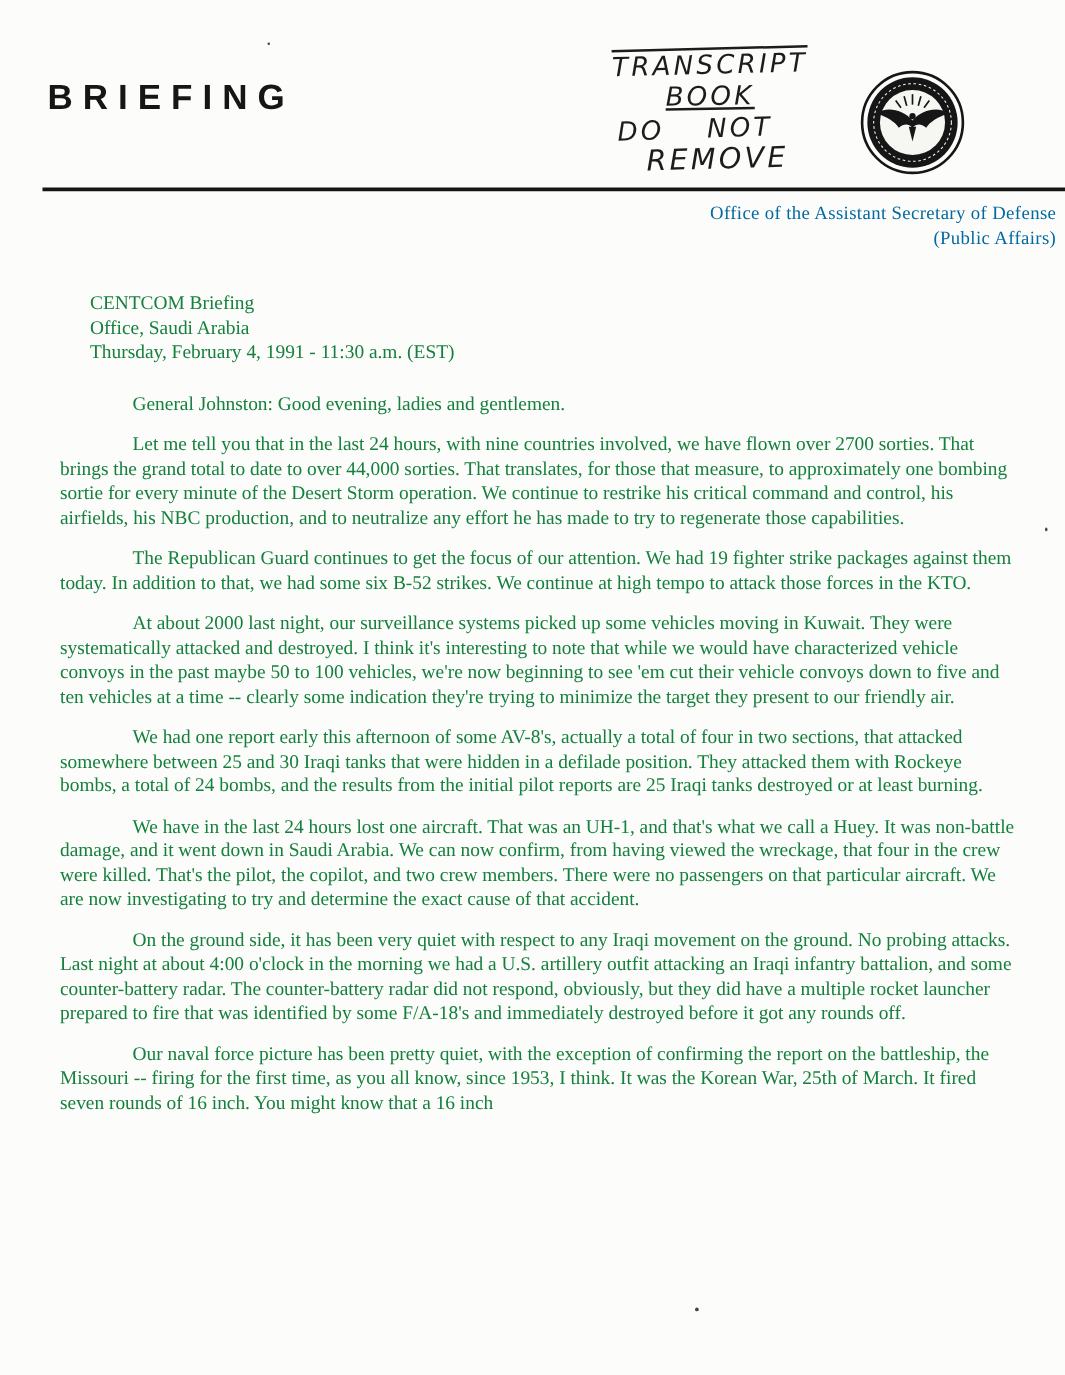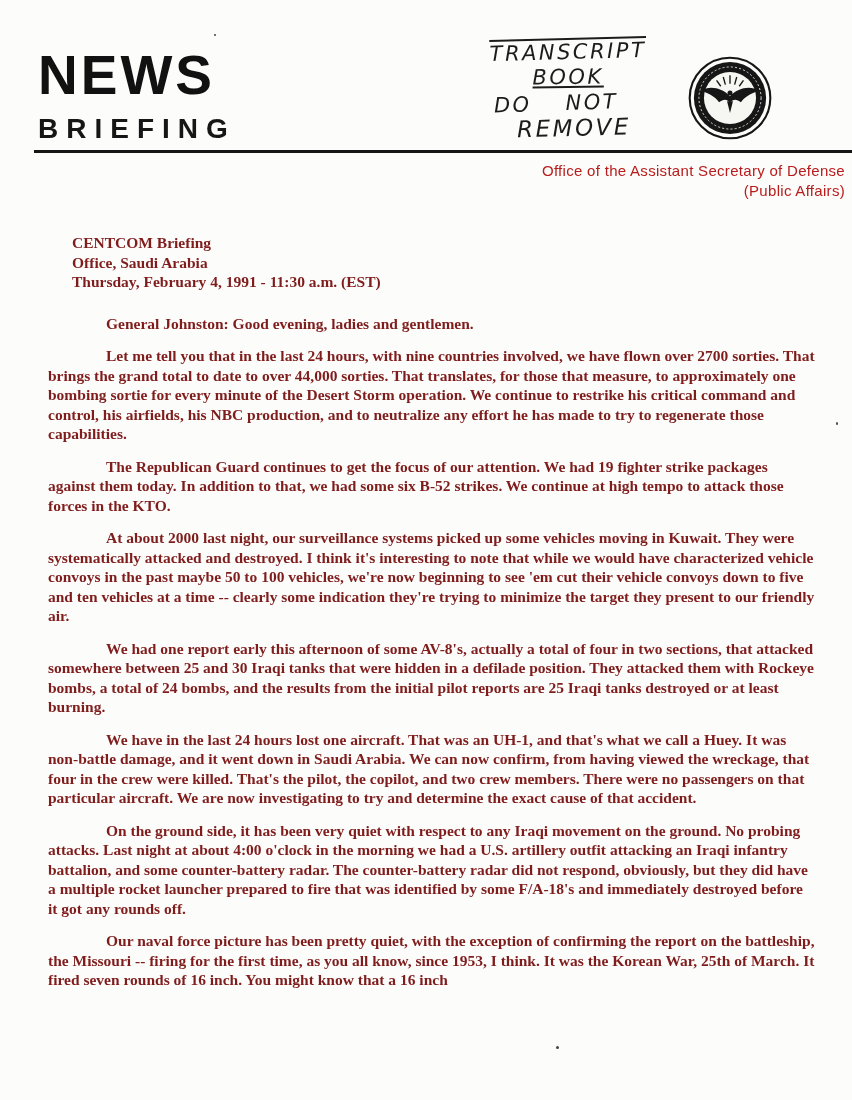--- a/index.html
+++ b/index.html
@@ -54,53 +54,52 @@
   .seal { position: absolute; left: 688px; top: 56px; width: 84px; height: 84px; }
 
   
   .top-rule {
     position: absolute; left: 34px; right: 0; top: 150px;
     height: 3px; background: #151515;
   }
   .office {
     position: absolute; right: 7px; top: 161px;
     text-align: right;
-    font-family: Liberation Sans, sans-serif;
+    font-family: Liberation Serif, serif;
     font-size: 15px;
     line-height: 1.35;
     letter-spacing: 0.3px;
-    color: #b91c1c;
+    color: #0369a1;
   }
 
   
   .doc {
     position: absolute; left: 48px; top: 233px; width: 768px;
     font-family: "Liberation Serif", serif;
     font-size: 15.5px;
-    font-weight: 700;
+    font-weight: 400;
     line-height: 19.5px;
-    color: #7f1d1d;
+    color: #15803d;
   }
   .brief-header { margin-left: 24px; margin-bottom: 22px; }
   .brief-header div { white-space: nowrap; }
   .doc p { margin: 0 0 13px 0; text-indent: 58px; }
 
   
   .speck { position: absolute; background: #444; border-radius: 50%; }
   .speck-1 { width: 3px; height: 3px; left: 556px; top: 1046px; }
   .speck-2 { width: 2px; height: 2px; left: 214px; top: 34px; }
   .speck-3 { width: 2px; height: 3px; left: 836px; top: 422px; }
 </style>
 </head>
 <body>
 
 <div class="page">
 
   <div class="masthead">
-    <div class="masthead-title">NEWS</div>
     <div class="masthead-subtitle">BRIEFING</div>
   </div>
 
   <div class="handnote">
     <div class="hn-line1">TRANSCRIPT</div>
     <div class="hn-line2">BOOK</div>
     <div class="hn-line3">
       <span>DO</span>
       <span>NOT</span>
     </div>

